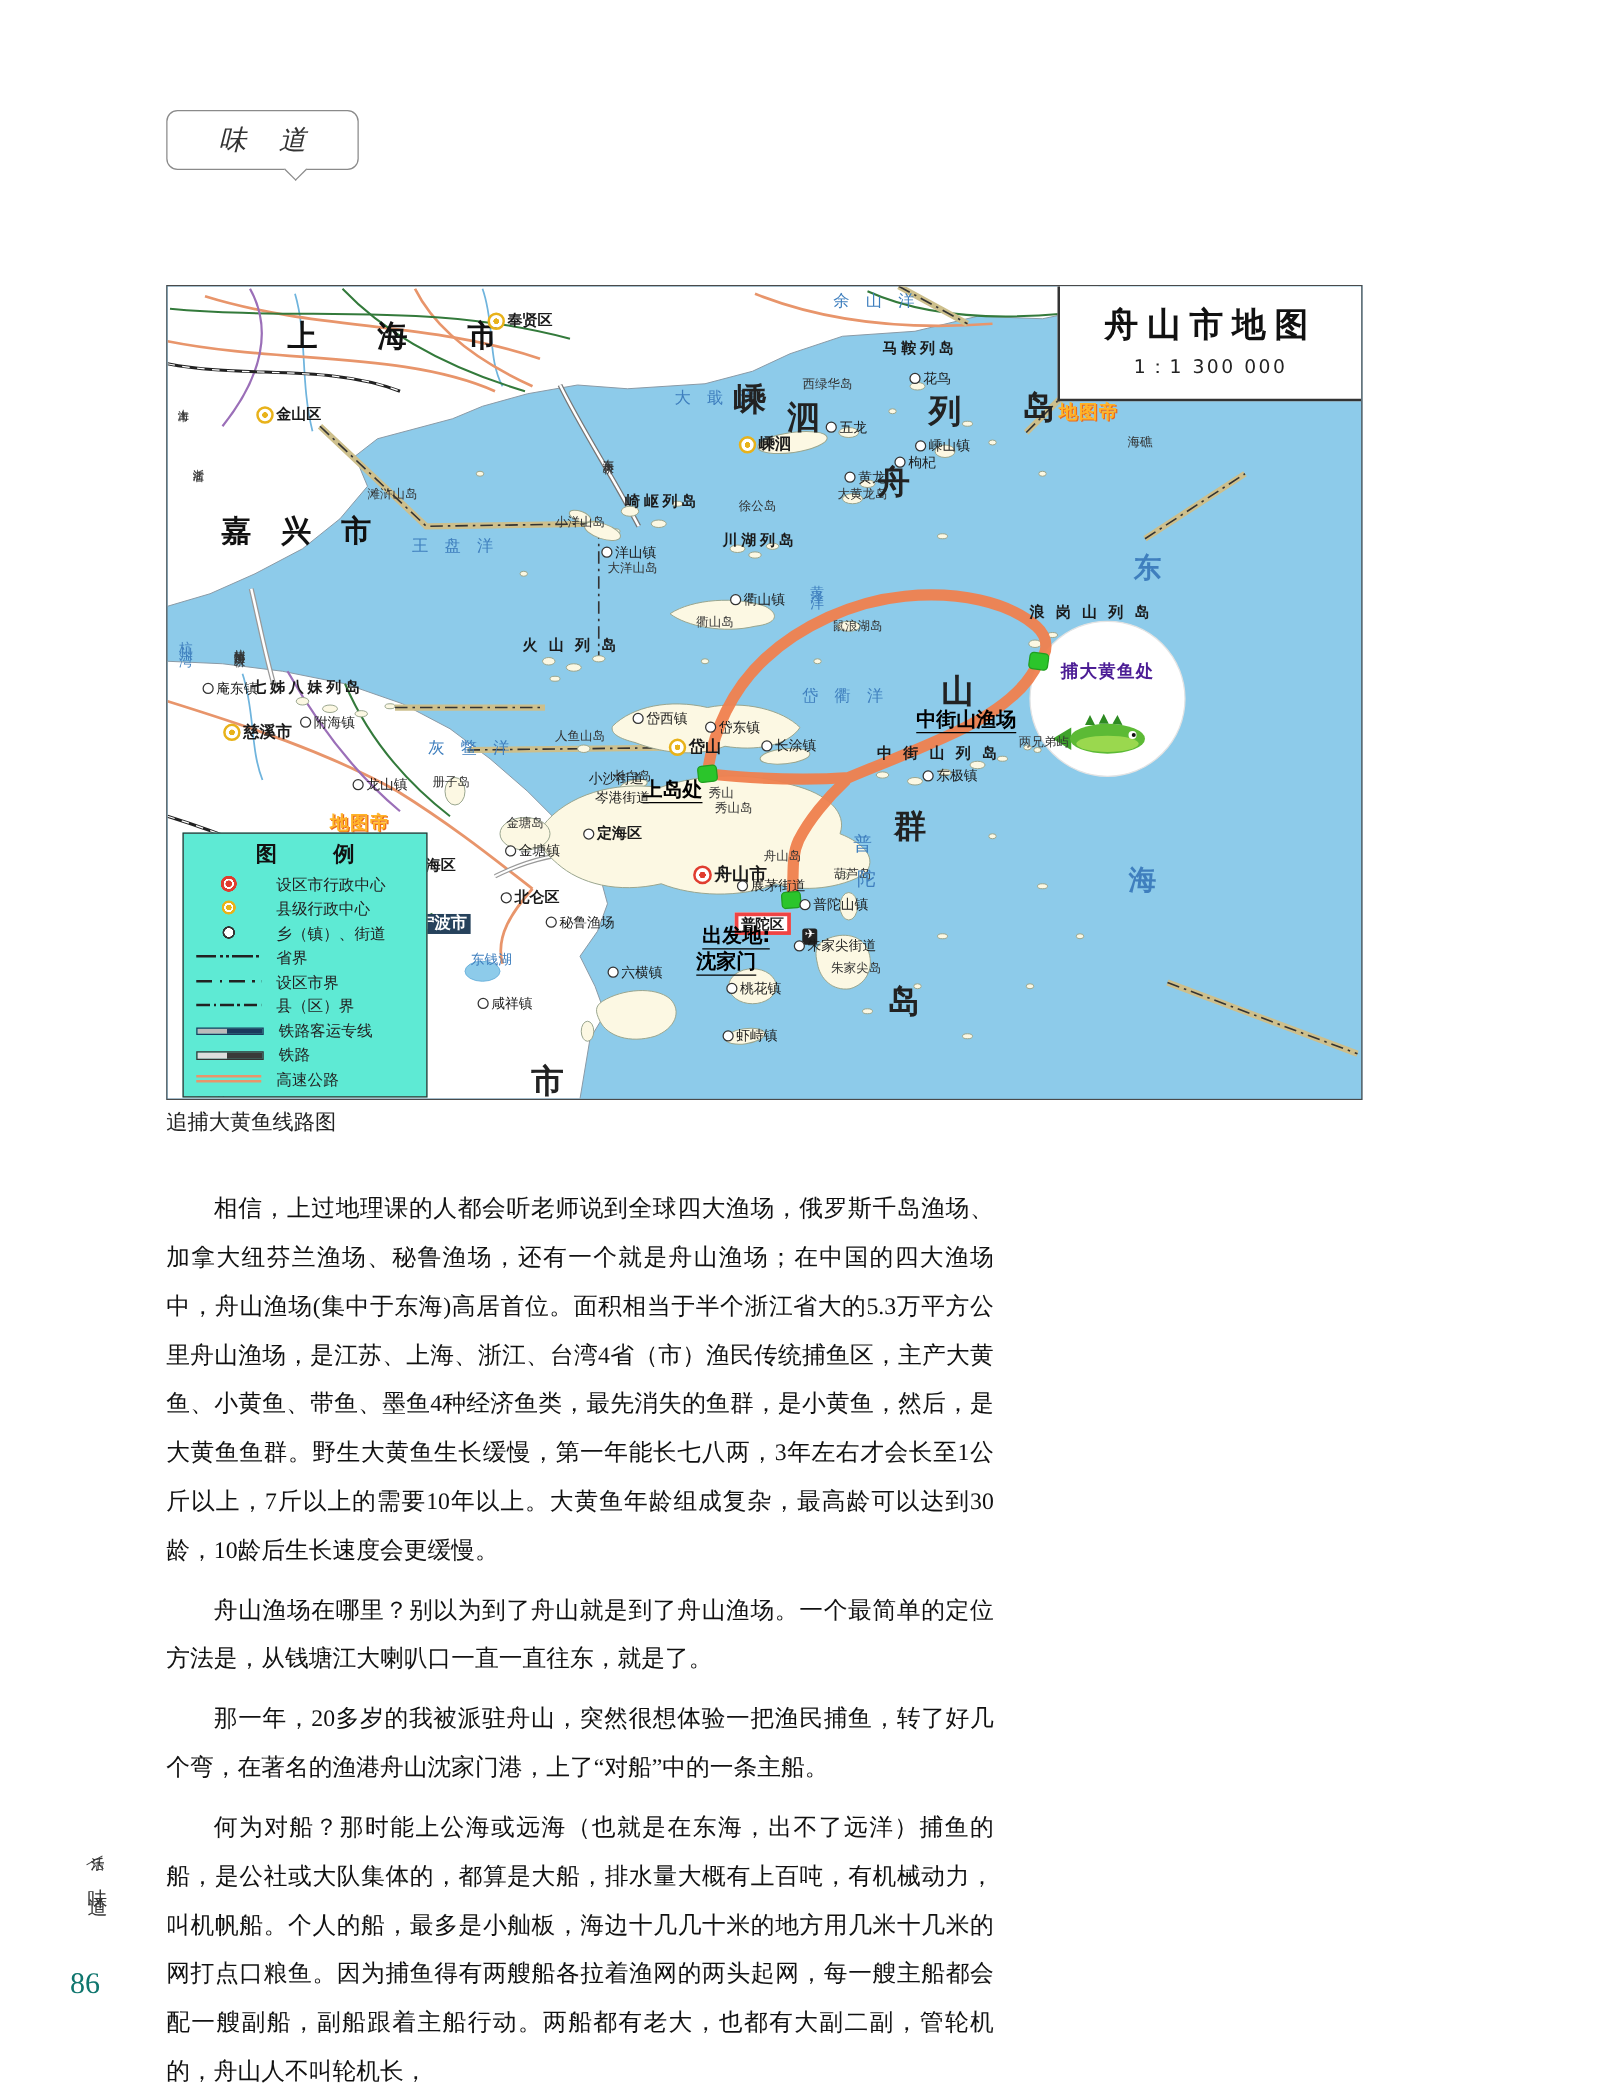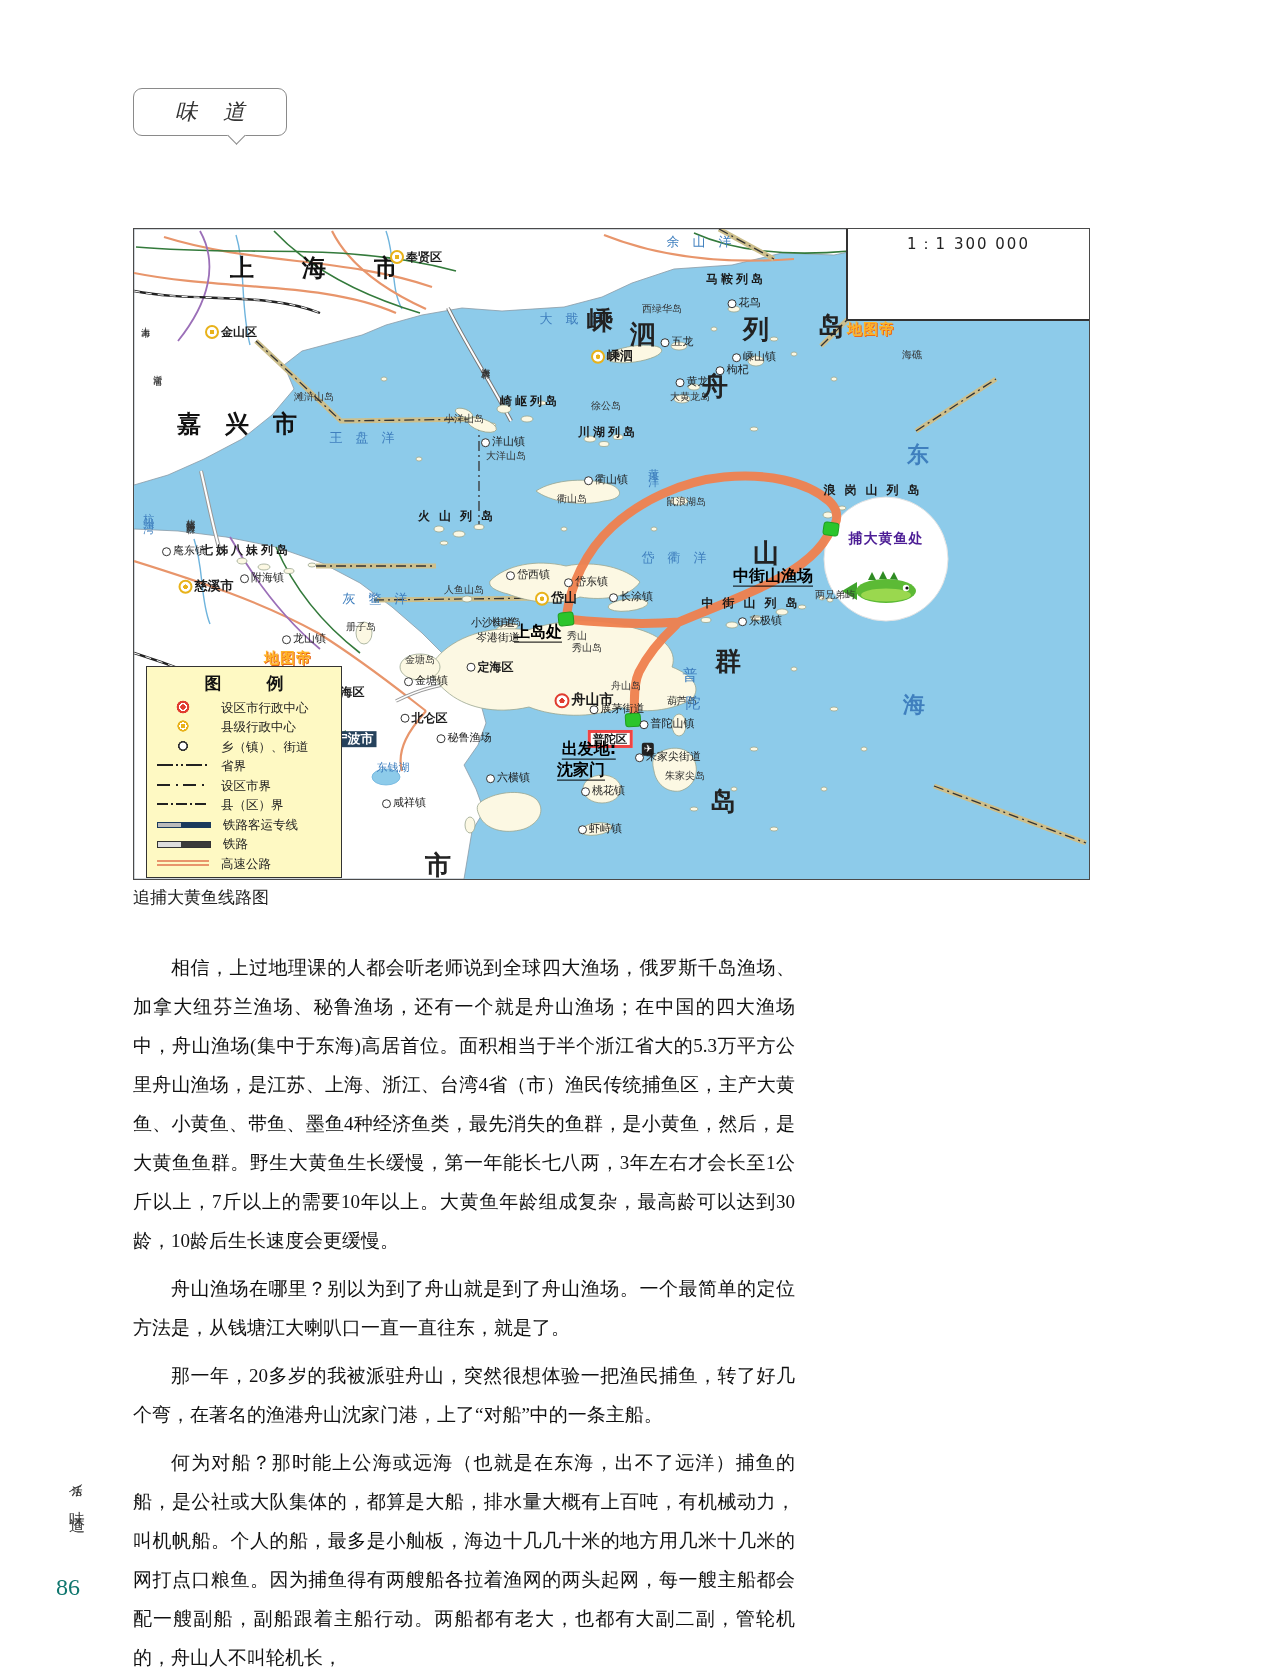--- a/index.html
+++ b/index.html
@@ -45,21 +45,21 @@
   .s-yellow{width:10px;height:10px;border:2px solid #E8B21A;border-radius:50%;background:radial-gradient(circle,#E8B21A 0 2.2px,#fff 2.4px);}
   .s-red{width:11px;height:11px;border:2px solid #E03C2F;border-radius:50%;background:radial-gradient(circle,#E03C2F 0 2.5px,#fff 2.7px);}
 
   
   .title-box{position:absolute;right:0;top:0;width:243px;height:92px;background:#fff;
              border-left:2px solid #333;border-bottom:2px solid #333;box-sizing:border-box;text-align:center;}
   .map-title{font-size:27px;font-weight:bold;letter-spacing:7px;margin-top:13px;color:#111;}
   .map-scale{font-size:15px;letter-spacing:2px;margin-top:6px;color:#222;}
 
   
-  .legend{position:absolute;left:12px;top:437px;width:196px;height:212px;background:#fef9c3;border:1.2px solid #333;
+  .legend{position:absolute;left:12px;top:437px;width:196px;height:212px;background:#5eead4;border:1.2px solid #333;
           box-sizing:border-box;padding:5px 10px;overflow:hidden;}
   .lg-title{text-align:center;font-size:17px;font-weight:bold;letter-spacing:14px;padding-left:14px;margin-bottom:3px;color:#111;}
   .lg-row{display:flex;align-items:flex-start;margin:4.5px 0;}
   .lg-label{font-size:12.5px;color:#222;line-height:15px;}
   .sw{display:inline-block;width:52px;margin-right:12px;flex:none;}
   .sw-red-circle{height:14px;background:radial-gradient(circle,#E03C2F 0 2.5px,#fff 2.8px 4px,#E03C2F 4.2px 6.2px,transparent 6.6px);}
   .sw-yellow-circle{height:14px;background:radial-gradient(circle,#E8B21A 0 2.2px,#fff 2.4px 3.6px,#E8B21A 3.8px 5.4px,transparent 5.8px);}
   .sw-circle{height:14px;background:radial-gradient(circle,#fff 0 3.4px,#333 3.6px 4.8px,transparent 5.2px);}
   .sw-province{height:2.4px;background:repeating-linear-gradient(90deg,#222 0 16px,transparent 16px 19px,#222 19px 21px,transparent 21px 24px,#222 24px 26px,transparent 26px 29px);margin-top:6px;}
   .sw-city-border{height:2.4px;background:repeating-linear-gradient(90deg,#222 0 13px,transparent 13px 19px,#222 19px 21px,transparent 21px 26px);margin-top:6px;}
@@ -262,21 +262,21 @@
         <div class="lbl city-big" style="left: 180px; top: 40px;"><span>上　　海　　市</span></div>
         <div class="lbl district" style="left: 282px; top: 28px;"><span class="sym s-yellow"></span><span>奉贤区</span></div>
         <div class="lbl district" style="left: 97px; top: 103px;"><span class="sym s-yellow"></span><span>金山区</span></div>
         <div class="lbl tiny-vert" style="left: 11px; top: 92px;"><span>上海市</span></div>
         <div class="lbl tiny-vert" style="left: 23px; top: 140px;"><span>浙江省</span></div>
         <div class="lbl city-big" style="left: 103px; top: 196px;"><span>嘉　兴　市</span></div>
         <div class="lbl tiny-vert" style="left: 56px; top: 286px;"><span>杭州湾跨海大桥</span></div>
         <div class="lbl town" style="left: 50px; top: 322px;"><span class="sym s-dot"></span><span>庵东镇</span></div>
         <div class="lbl city-sm" style="left: 72px; top: 357px;"><span class="sym s-yellow"></span><span>慈溪市</span></div>
         <div class="lbl town" style="left: 128px; top: 349px;"><span class="sym s-dot"></span><span>附海镇</span></div>
-        <div class="lbl town" style="left: 170px; top: 410px;"><span class="sym s-dot"></span><span>龙山镇</span></div>
+        <div class="lbl town" style="left: 170px; top: 399px;"><span class="sym s-dot"></span><span>龙山镇</span></div>
         <div class="lbl district" style="left: 207px; top: 463px;"><span class="sym s-dot"></span><span>镇海区</span></div>
         <div class="lbl city-chip" style="left: 220px; top: 510px;"><span>宁波市</span></div>
         <div class="lbl big-char" style="left: 304px; top: 637px;"><span>市</span></div>
         <div class="lbl district" style="left: 290px; top: 489px;"><span class="sym s-dot"></span><span>北仑区</span></div>
         <div class="lbl town" style="left: 330px; top: 509px;"><span class="sym s-dot"></span><span>秘鲁渔场</span></div>
         <div class="lbl sea-sm" style="left: 259px; top: 539px;"><span>东钱湖</span></div>
         <div class="lbl town" style="left: 270px; top: 574px;"><span class="sym s-dot"></span><span>咸祥镇</span></div>
         <div class="lbl sea" style="left: 565px; top: 13px;"><span>余　山　洋</span></div>
         <div class="lbl sea" style="left: 438px; top: 90px;"><span>大　戢　洋</span></div>
         <div class="lbl archi" style="left: 602px; top: 50px;"><span>马鞍列岛</span></div>
@@ -352,20 +352,21 @@
         <div class="lbl sea-mid" style="left: 559px; top: 475px;"><span>陀</span></div>
         <div class="lbl town" style="left: 469px; top: 562px;"><span class="sym s-dot"></span><span>桃花镇</span></div>
         <div class="lbl town" style="left: 466px; top: 600px;"><span class="sym s-dot"></span><span>虾峙镇</span></div>
         <div class="lbl town" style="left: 374px; top: 549px;"><span class="sym s-dot"></span><span>六横镇</span></div>
         <div class="lbl watermark" style="left: 737px; top: 101px;"><span>地图帝</span></div>
         <div class="lbl watermark" style="left: 154px; top: 430px;"><span>地图帝</span></div>
         <div class="lbl fish-label" style="left: 752px; top: 309px;"><span>捕大黄鱼处</span></div>
       </div>
 
     <div class="title-box">
+      <div class="map-title">舟山市地图</div>
       <div class="map-scale">1：1 300 000</div>
     </div>
 
     <div class="legend">
       <div class="lg-title">图　例</div>
       <div>
           <div class="lg-row">
             <span class="sw sw-red-circle"></span>
             <span class="lg-label">设区市行政中心</span>
           </div>

